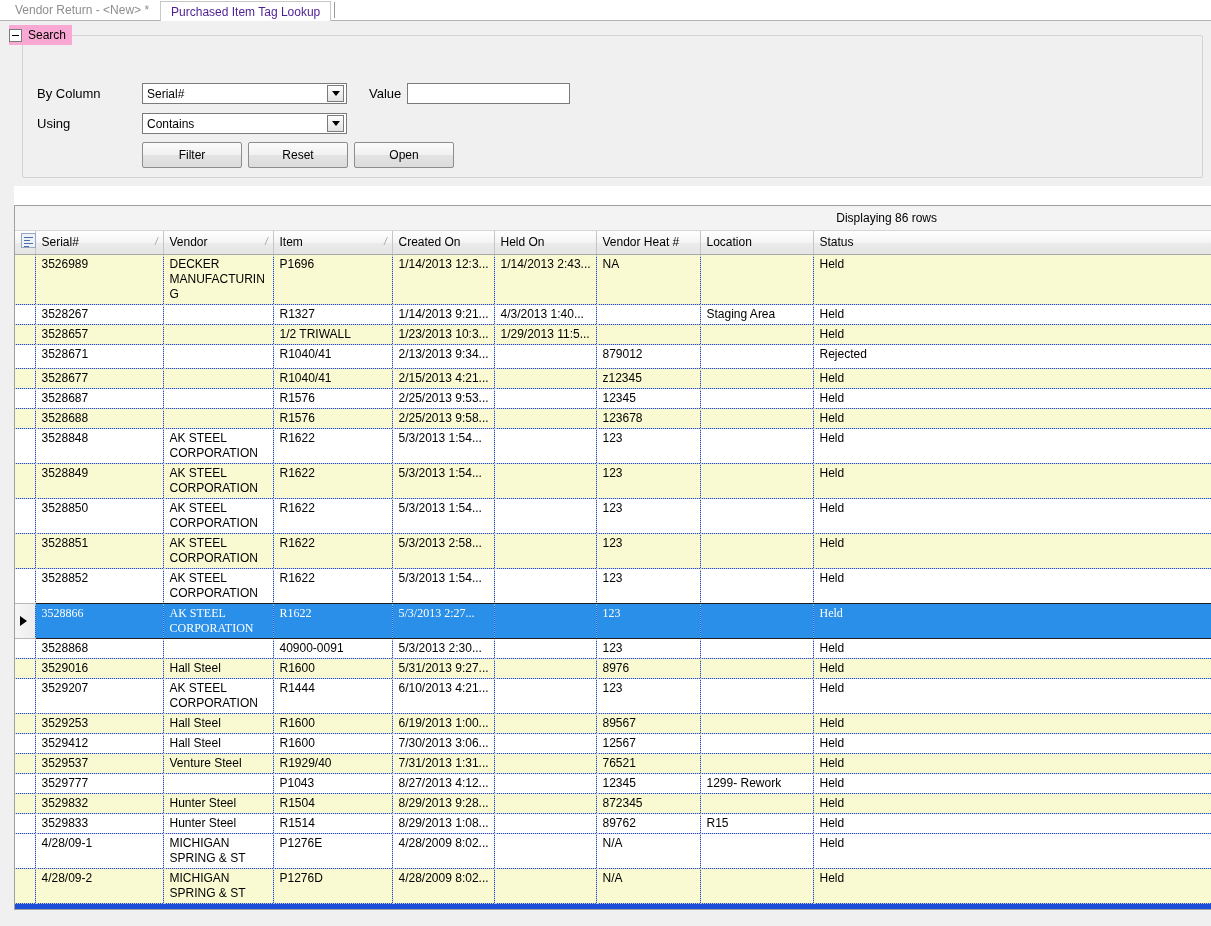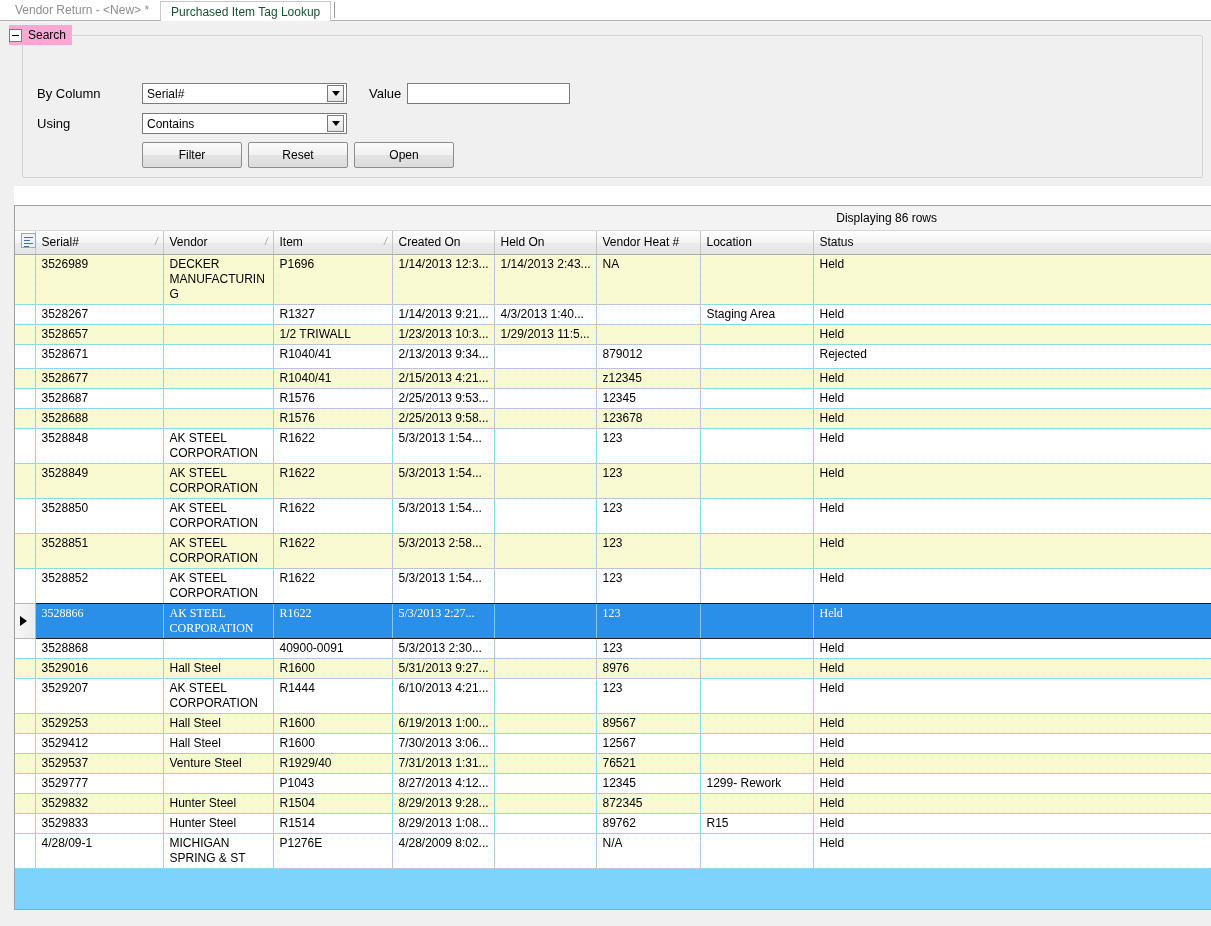--- a/index.html
+++ b/index.html
@@ -36,21 +36,21 @@
     box-sizing: border-box;
     white-space: nowrap;
     border-left: 1px solid transparent;
     border-right: 1px solid transparent;
   }
   .tab.inactive {
     color: #8e8e8e;
     background: transparent;
   }
   .tab.active {
-    color: #14532d;
+    color: #4c1d95;
     background: #ffffff;
     border-left: 1px solid #c8c8c8;
     border-right: 1px solid #c8c8c8;
     border-top: 1px solid #c8c8c8;
     position: relative;
     z-index: 2;
     margin-bottom: -1px;
     padding-bottom: 17px;
   }
   .tab-caret {
@@ -190,21 +190,21 @@
 
   
   .grid-wrap {
     position: absolute;
     left: 14px;
     top: 205px;
     width: 1197px;
     height: 705px;
     border: 1px solid #a0a0a0;
     border-right: none;
-    background: #7dd3fc;
+    background: #1d4ed8;
     box-sizing: border-box;
     overflow: hidden;
   }
   .grid-topbar {
     height: 25px;
     background: #f3f3f3;
     border-bottom: 1px solid #d6d6d6;
     display: flex;
     align-items: center;
     justify-content: flex-end;
@@ -678,17 +678,28 @@
           <td class="rowhdr"></td>
           <td>4/28/09-1</td>
           <td>MICHIGAN SPRING &amp; ST</td>
           <td>P1276E</td>
           <td>4/28/2009  8:02...</td>
           <td></td>
           <td>N/A</td>
           <td></td>
           <td>Held</td>
         </tr>
+        <tr class="alt" style="height: 33px;">
+          <td class="rowhdr"></td>
+          <td>4/28/09-2</td>
+          <td>MICHIGAN SPRING &amp; ST</td>
+          <td>P1276D</td>
+          <td>4/28/2009  8:02...</td>
+          <td></td>
+          <td>N/A</td>
+          <td></td>
+          <td>Held</td>
+        </tr>
       </tbody>
   </table>
 </div>
 
 <div class="footer"></div>
 
 </body></html>

